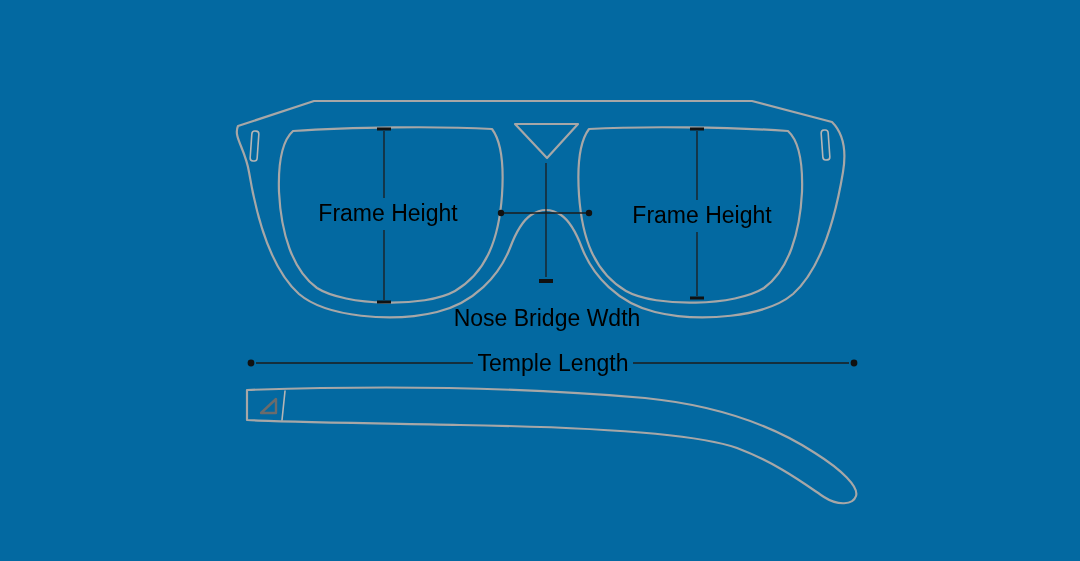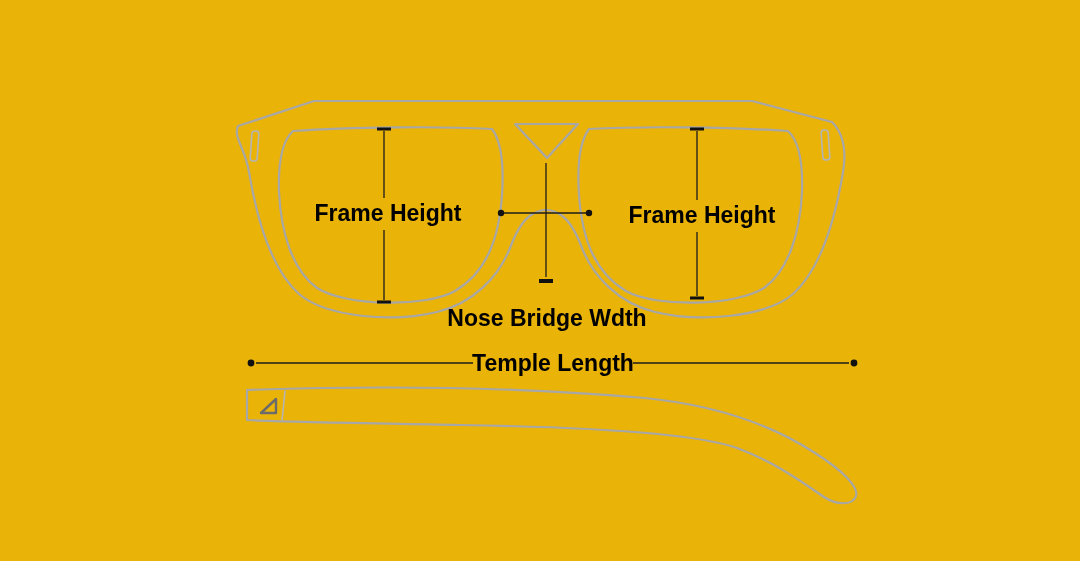--- a/index.html
+++ b/index.html
@@ -4,24 +4,23 @@
 <style>
   html, body {
     margin: 0;
     padding: 0;
     background: #ffffff;
   }
   .stage {
     position: relative;
     width: 1080px;
     height: 561px;
-    background: #eab308;
+    background: #0369a1;
     overflow: hidden;
     font-family: "Liberation Sans", sans-serif;
-    font-weight: bold;
   }
   svg { display: block; }
 
   .sketch {
     fill: none;
     stroke: #a7a7a7;
     stroke-width: 2.2;
     stroke-linejoin: round;
     stroke-linecap: round;
   }

